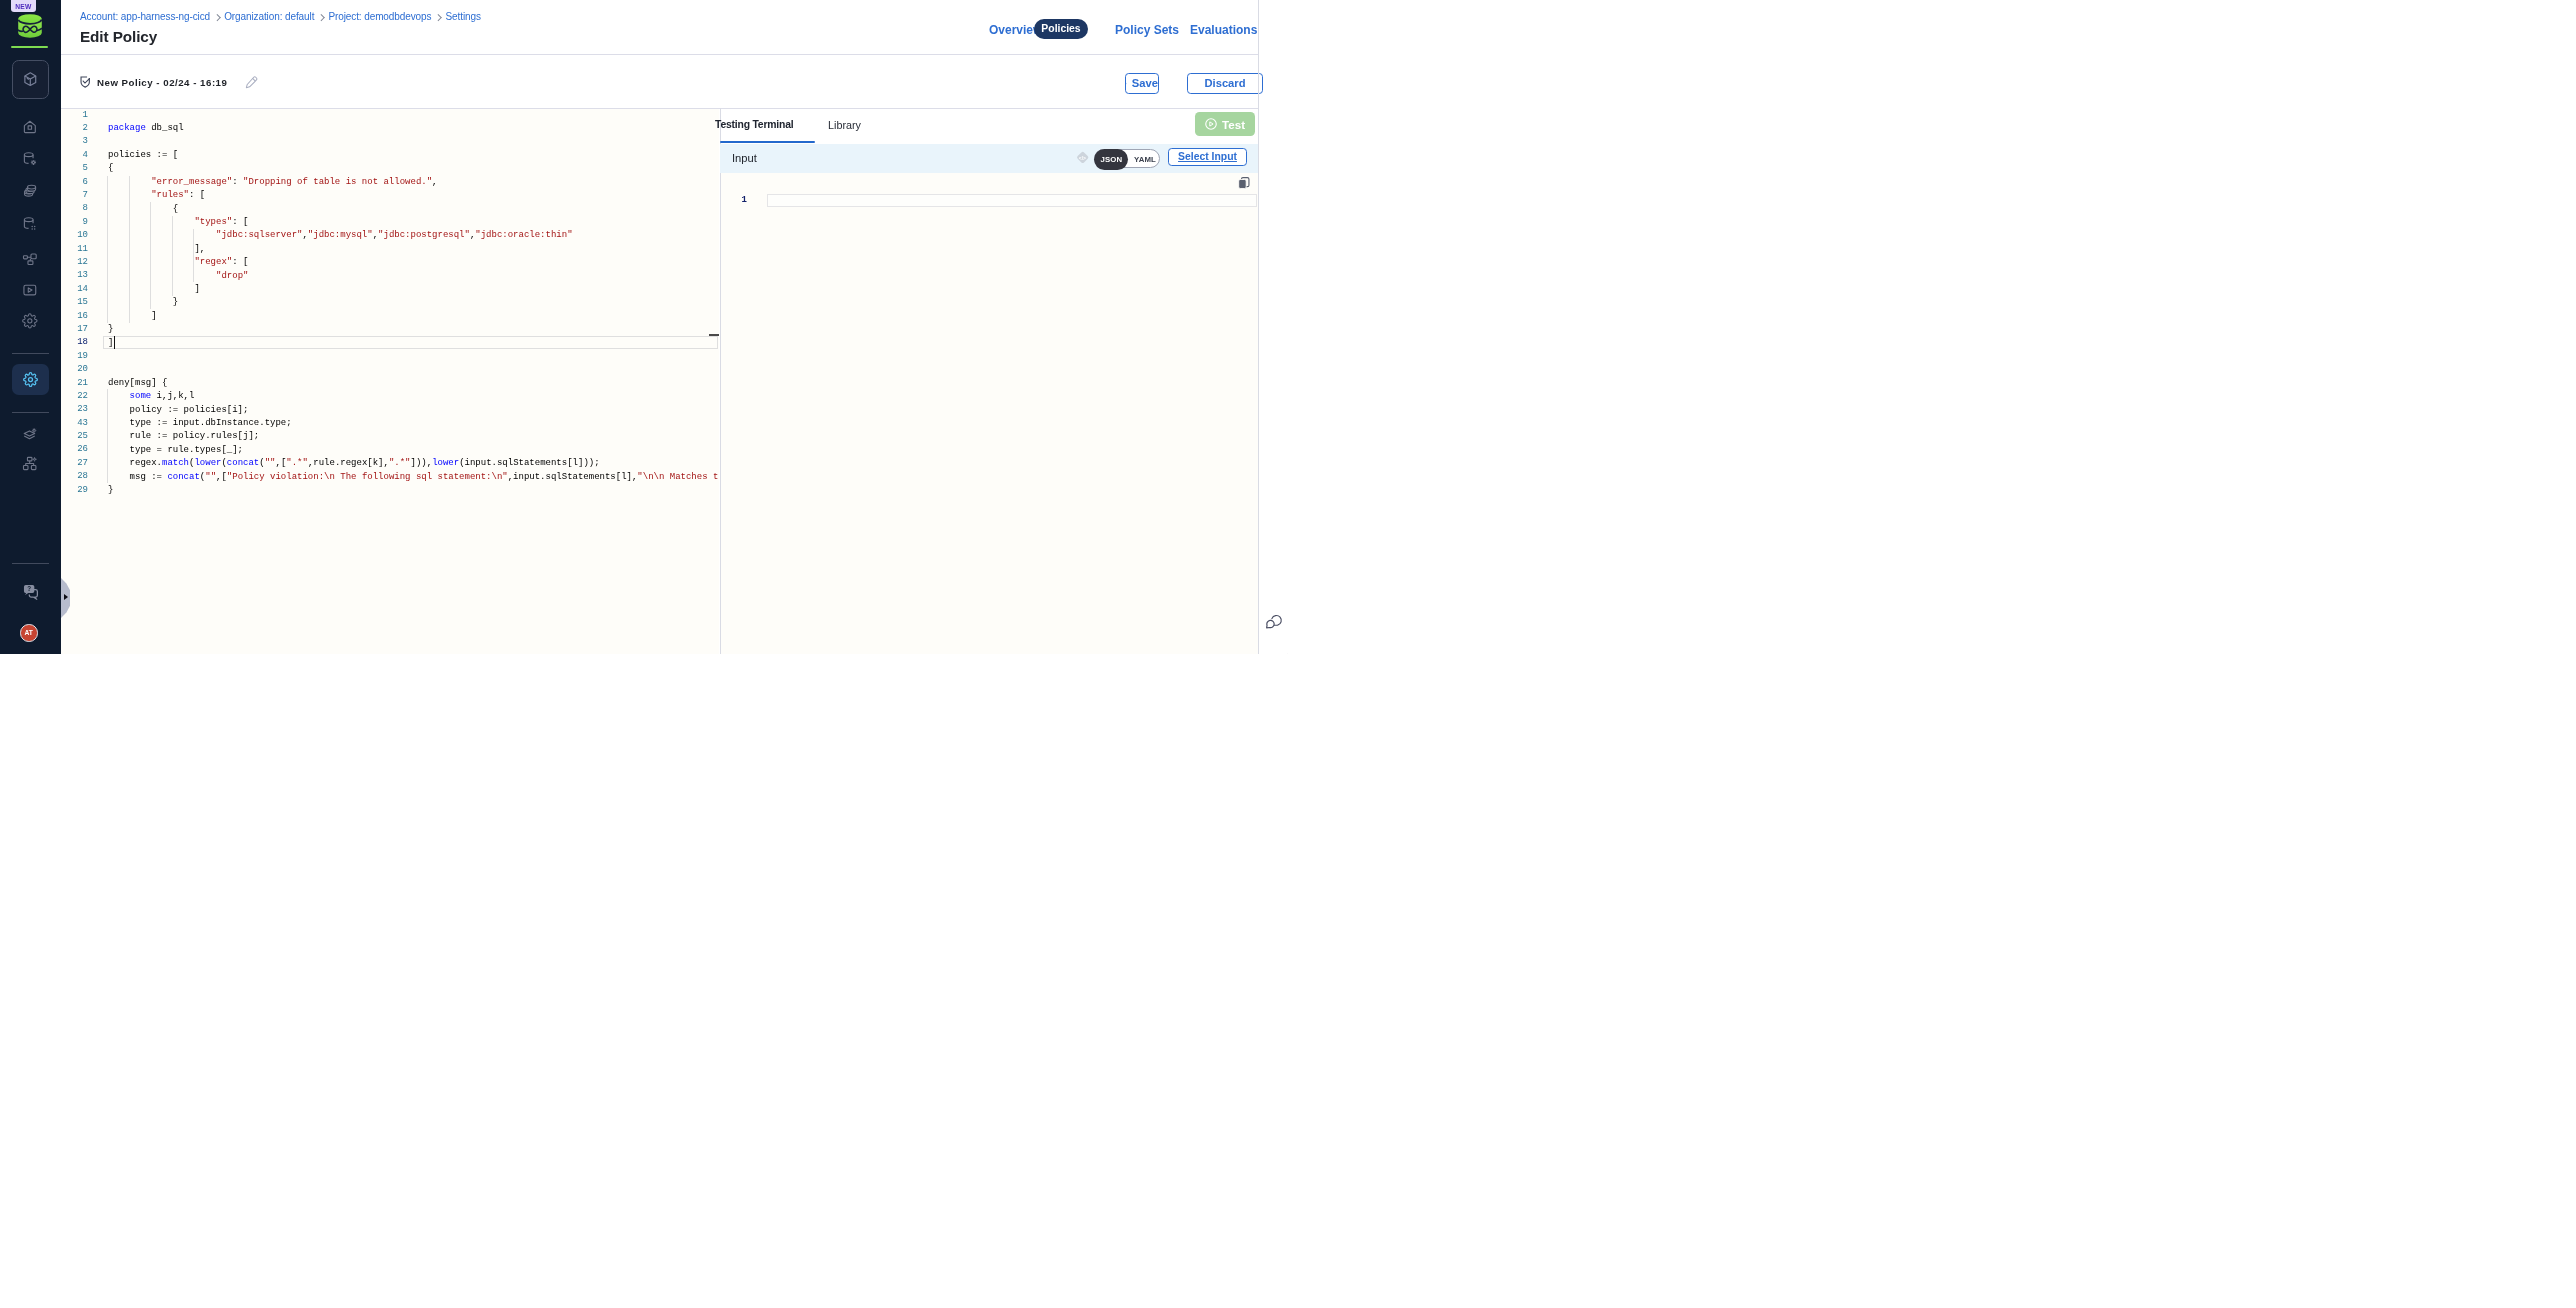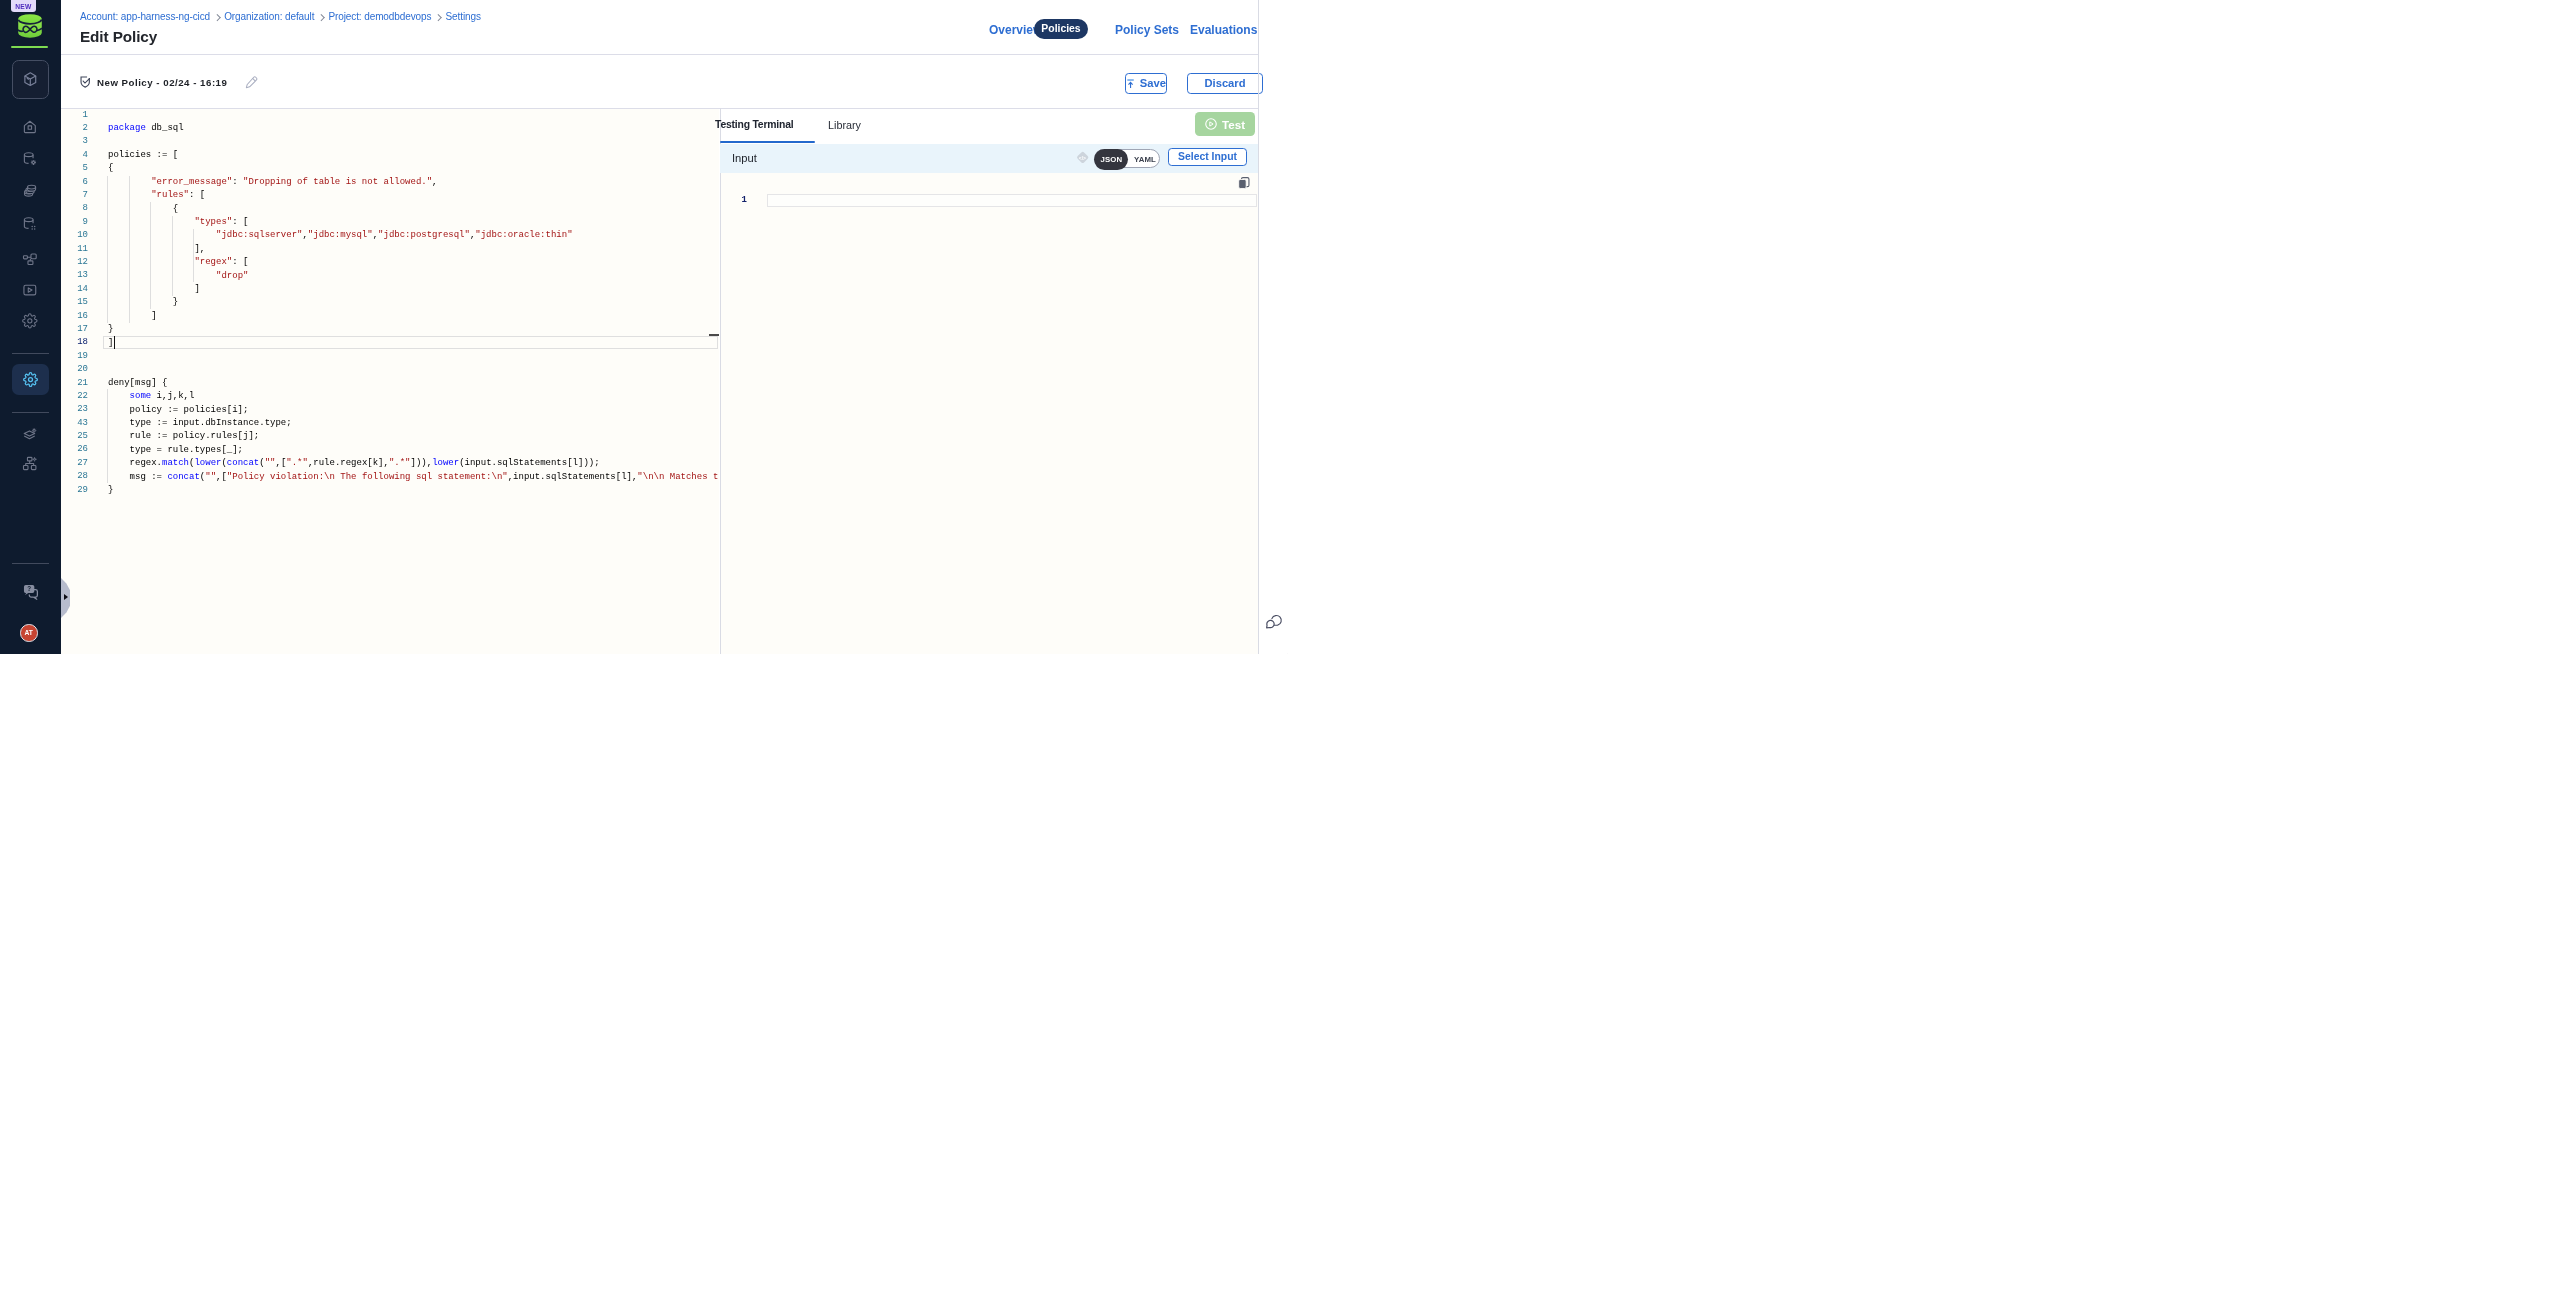--- a/index.html
+++ b/index.html
@@ -68,21 +68,21 @@
   border-radius:1.9px; transform:rotate(45deg); display:flex; align-items:center; justify-content:center; }
 #diamond span { transform:rotate(-45deg); color:#fff; font-size:5px; font-weight:700; font-family:"Liberation Sans",sans-serif; }
 #toggle { position:absolute; left:1094px; top:149px; width:66px; height:19.4px; background:#fff;
   border:0.7px solid #9fa5b4; border-radius:9.7px; }
 #jsonseg { position:absolute; left:-0.7px; top:-1px; width:34px; height:20.5px; background:#34353e;
   border-radius:10.4px; color:#fff; font-size:7.8px; font-weight:700; display:flex; align-items:center; justify-content:center; letter-spacing:0.1px; }
 #yamlseg { position:absolute; left:34px; top:0; width:32px; height:18px; color:#3b414e; font-size:7.8px;
   font-weight:700; display:flex; align-items:center; justify-content:center; letter-spacing:0.1px; }
 #selinput { position:absolute; left:1168px; top:148px; width:79px; height:17.5px; border:0.9px solid #2e6ed2;
   border-radius:3.7px; background:#fff; color:#2e6ed2; font-size:10.4px; font-weight:600;
-  display:flex; align-items:center; justify-content:center; }
+  display:flex; align-items:center; justify-content:center;text-decoration:underline; }
 #edright { position:absolute; left:721px; top:173px; width:538px; height:482px; background:#fefdf9; }
 #rnum { position:absolute; left:730px; top:194px; width:17px; height:12.3px; line-height:12.3px;
   font-family:"Liberation Mono",monospace; font-size:9px; font-weight:700; color:#13216b; text-align:right; }
 #rcurline { position:absolute; left:767px; top:194px; width:490px; height:12.5px; border:0.7px solid #e5e5e7; background:#fefefc; }
 #corner { position:absolute; left:1284px; top:652px; width:19.4px; height:19.4px; border-radius:50%; background:#30203a; }
 </style>
 </head>
 <body>
 <div id="app">
   <div id="edleft"></div>
@@ -202,21 +202,21 @@
   <div class="hline" style="top:54px"></div>
   <svg class="abs" style="left:80px;top:76px" width="10.4" height="12" viewBox="0 0 14 16" fill="none" stroke="#3f465a" stroke-width="1.5">
     <path d="M12.6 2.6 V8 c0 3.5 -2.7 5.7 -5.6 6.9 C4.1 13.7 1.4 11.5 1.4 8 V1.3 H9.5"></path>
     <path d="M4.3 6.7 l2.4 2.7 L13 3.3" stroke-linecap="round"></path>
   </svg>
   <div id="ttl">New Policy - 02/24 - 16:19</div>
   <svg class="abs" style="left:244px;top:76px" width="14" height="12.7" viewBox="0 0 19 17" fill="none" stroke="#a9aec0" stroke-width="1.4" stroke-linejoin="round">
     <path d="M13.2 1.6 a1.9 1.9 0 0 1 2.7 0 l1 1 a1.9 1.9 0 0 1 0 2.7 L7.6 14.6 3.2 15.8 4.4 11.4 Z"></path>
     <path d="M11.7 3.1 l3.7 3.7"></path>
   </svg>
-  <div class="btn" style="left:1125px;width:42px;gap:4.5px">
+  <div class="btn" style="left:1125px;width:34px;gap:4.5px">
     <svg width="10.4" height="11.2" viewBox="0 0 14 15">
       <rect x="2" y="1" width="9.6" height="2.3" fill="#6ba6ea"></rect>
       <path d="M6.8 14.2 V6 M3.7 9 L6.8 5.7 l3.1 3.3" fill="none" stroke="#2e6ed2" stroke-width="1.7"></path>
     </svg>
     <span>Save</span>
   </div>
   <div class="btn" style="left:1187px;width:76px">Discard</div>
   <div class="hline" style="top:108px"></div>
   <div id="edleft-content" style="position:absolute;left:61px;top:108px;width:658px;height:547px;overflow:hidden">
     <div id="lnums">

